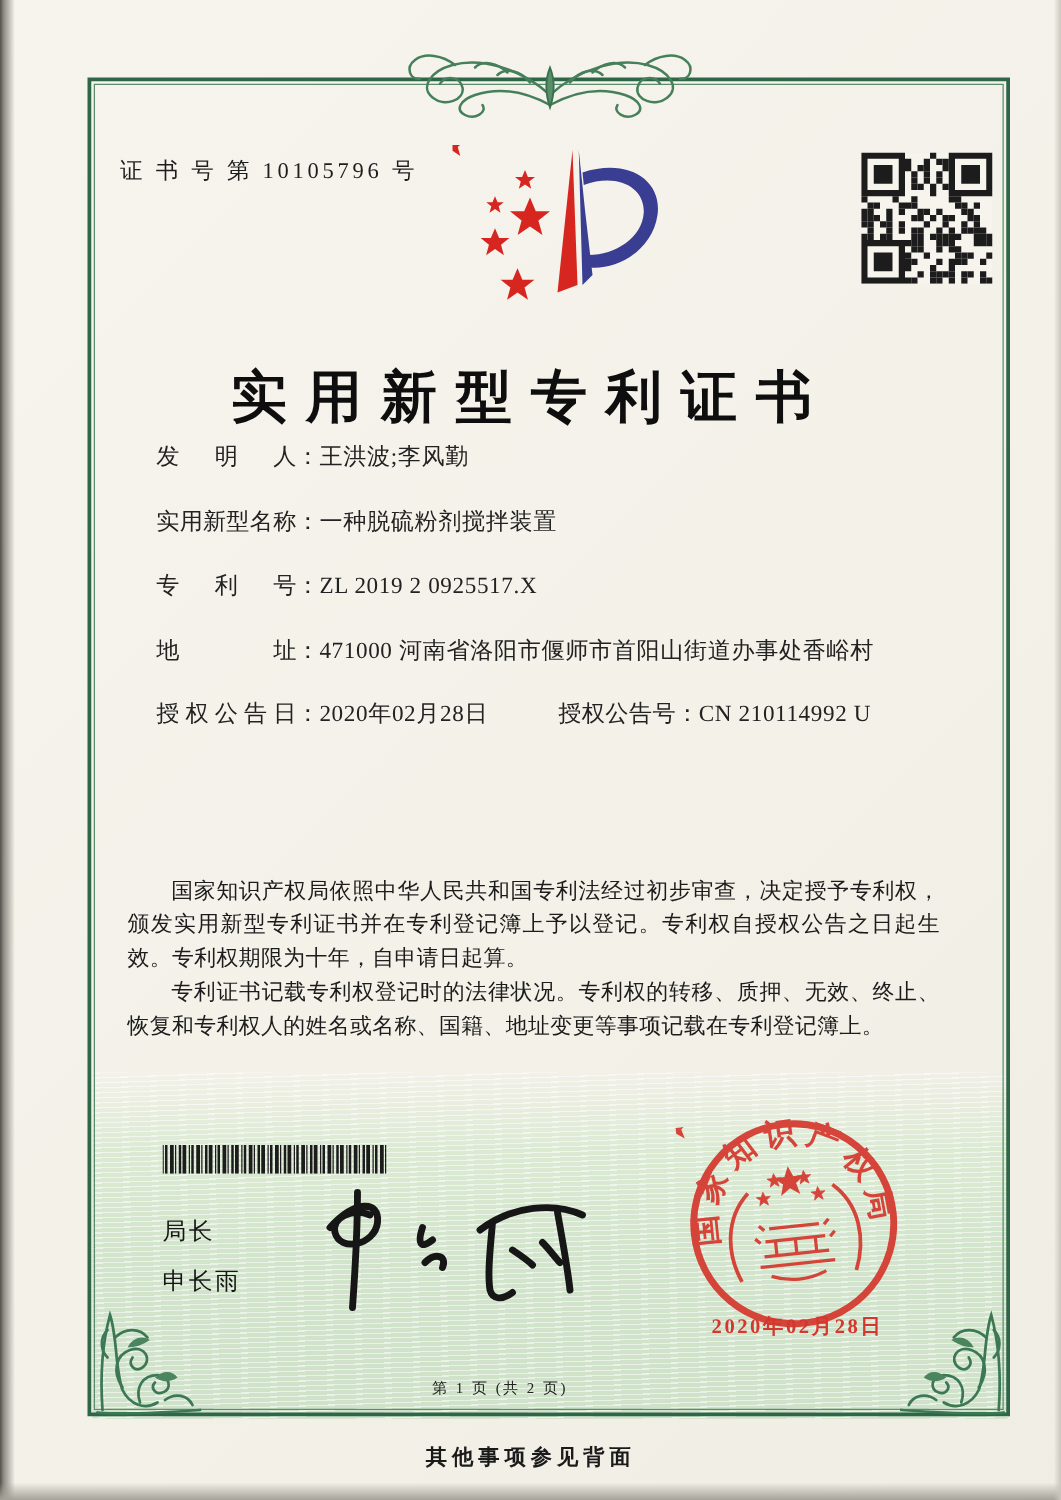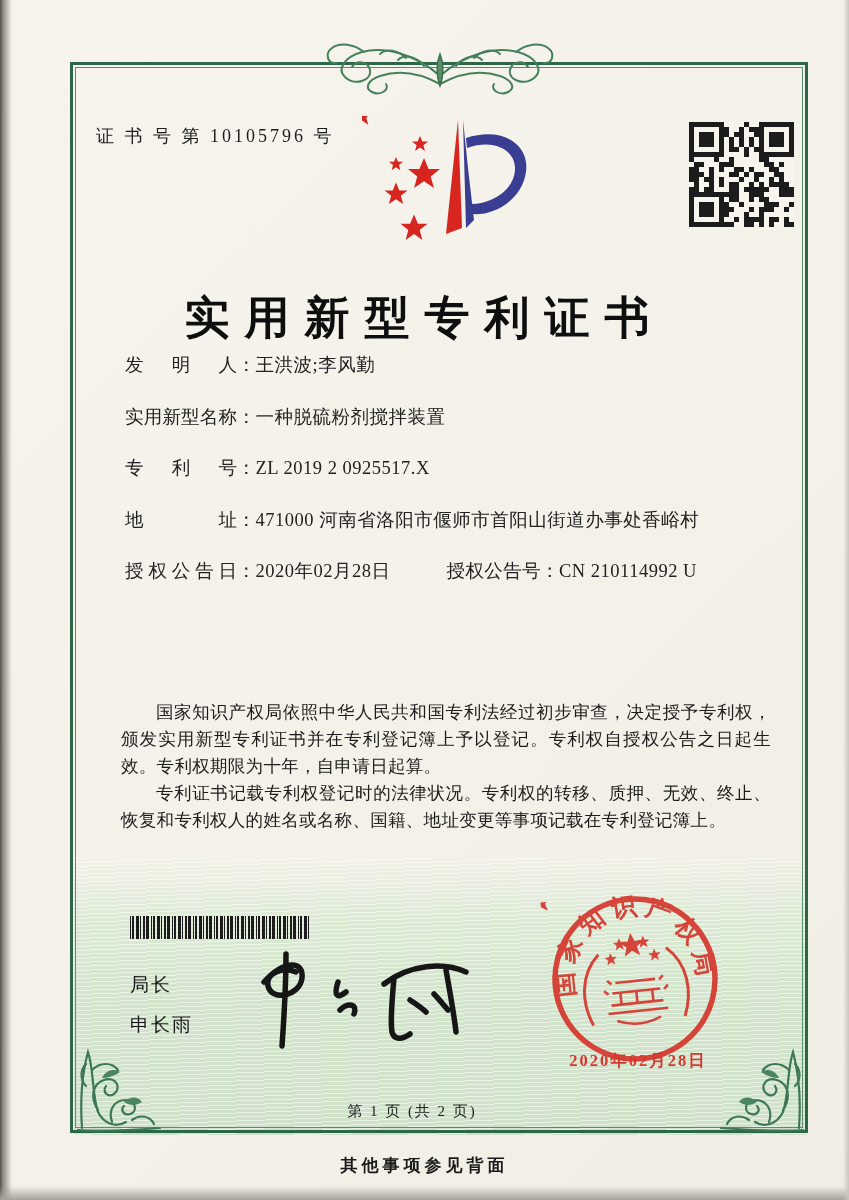--- a/index.html
+++ b/index.html
@@ -37,34 +37,34 @@
 
   .title{position:absolute;left:0;top:264px;width:849px;text-align:center;
     font-size:45px;font-weight:bold;letter-spacing:15px;color:#0e0e0e;margin-top:24px;}
 
   .fields{position:absolute;left:125px;top:352px;width:650px;font-size:18.5px;}
   .row{height:51.5px;white-space:nowrap;}
   .lbl{display:inline-block;width:112px;text-align:justify;text-align-last:justify;}
   .lbl2{display:inline-block;width:94px;text-align:justify;text-align-last:justify;margin-left:56px;}
   .val{letter-spacing:.5px;}
 
-  .paras{position:absolute;left:121px;top:699px;width:650px;font-size:17.5px;
+  .paras{position:absolute;left:102px;top:699px;width:650px;font-size:17.5px;
     line-height:27px;text-align:justify;color:#1c1c1c;font-family:Liberation Serif, serif;}
   .paras p{margin:0;text-indent:2em;letter-spacing:.3px;}
 
   .barcode{position:absolute;left:130px;top:916px;}
   .signer{position:absolute;left:130px;top:972px;font-size:19px;letter-spacing:2px;color:#161616;}
   .signer div{margin-bottom:14px;font-family:Liberation Mono, monospace;}
   .signature{position:absolute;left:242px;top:948px;}
 
   .seal{position:absolute;left:549px;top:893px;width:172px;height:172px;transform:rotate(-6deg);opacity:.92;}
   .seal-date{position:absolute;left:538px;top:1050px;width:200px;text-align:center;
     color:#d5372d;font-size:16.5px;letter-spacing:2px;font-weight:bold;}
 
-  .page-no{position:absolute;left:12px;top:1102px;width:800px;text-align:center;font-size:15px;letter-spacing:2px;color:#222;}
+  .page-no{position:absolute;left:0;top:1102px;width:800px;text-align:center;font-size:12px;letter-spacing:2px;color:#222;}
   .back-note{position:absolute;left:0;top:1154px;width:849px;text-align:center;font-size:17px;font-weight:bold;letter-spacing:4px;color:#1a1a1a;}
 
   .ornament-top{position:absolute;left:306px;top:36px;}
   .corner-bl{position:absolute;left:72px;top:1040px;}
   .corner-br{position:absolute;left:713px;top:1040px;transform:scaleX(-1);}
 </style>
 </head>
 <body>
 
 <div class="paper">

